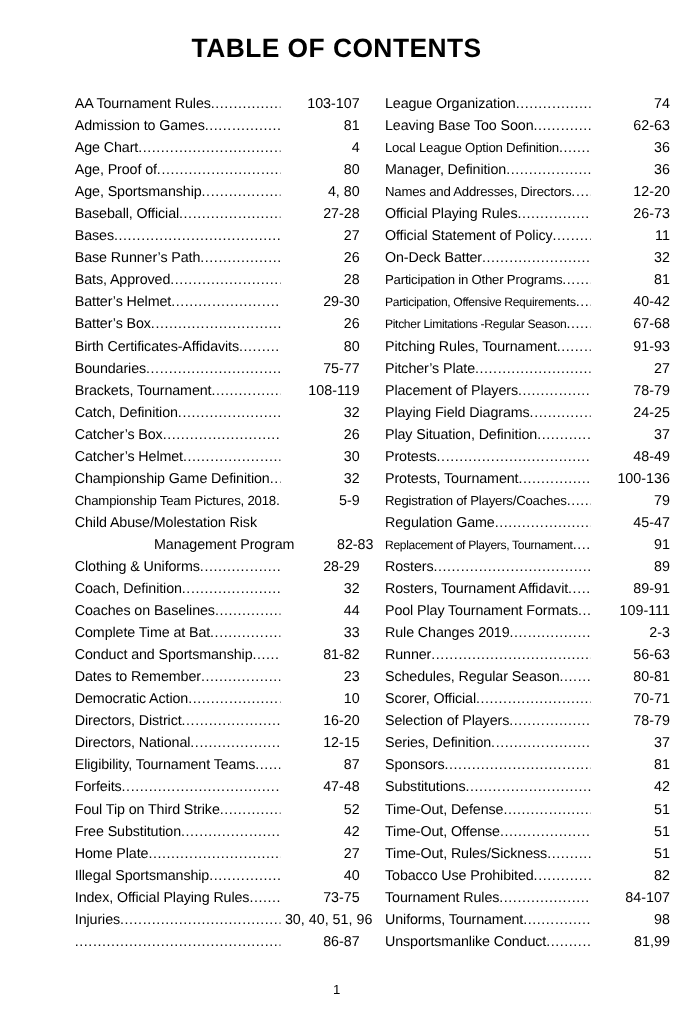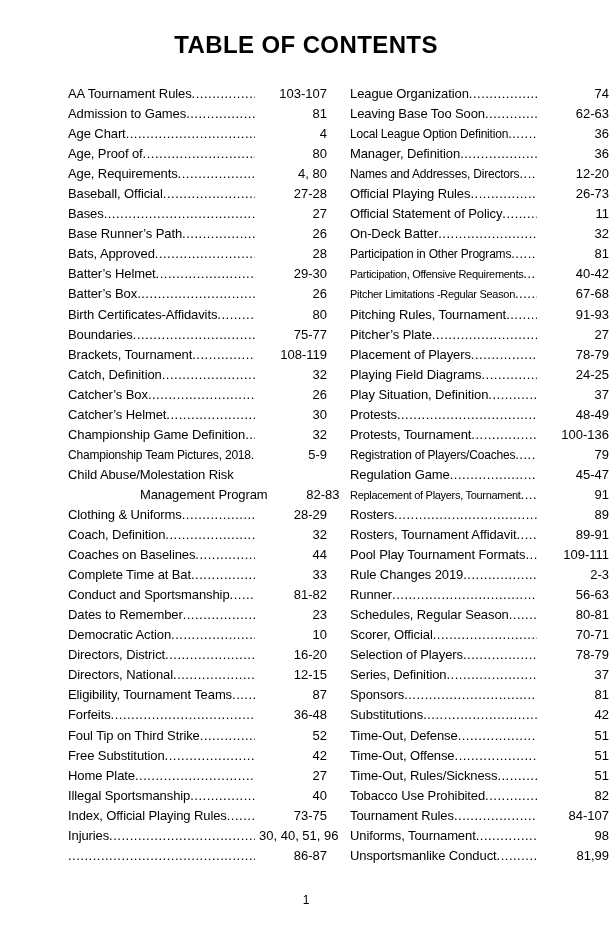--- a/index.html
+++ b/index.html
@@ -69,21 +69,21 @@
           <span class="label">Age Chart</span>
           <span class="leader"></span>
           <span class="num">4</span>
         </div>
         <div class="row">
           <span class="label">Age, Proof of</span>
           <span class="leader"></span>
           <span class="num">80</span>
         </div>
         <div class="row">
-          <span class="label">Age, Requirements</span>
+          <span class="label">Age, Sportsmanship</span>
           <span class="leader"></span>
           <span class="num">4, 80</span>
         </div>
         <div class="row">
           <span class="label">Baseball, Official</span>
           <span class="leader"></span>
           <span class="num">27-28</span>
         </div>
         <div class="row">
           <span class="label">Bases</span>
@@ -206,21 +206,21 @@
           <span class="num">12-15</span>
         </div>
         <div class="row">
           <span class="label">Eligibility, Tournament Teams</span>
           <span class="leader"></span>
           <span class="num">87</span>
         </div>
         <div class="row">
           <span class="label">Forfeits</span>
           <span class="leader"></span>
-          <span class="num">36-48</span>
+          <span class="num">47-48</span>
         </div>
         <div class="row">
           <span class="label">Foul Tip on Third Strike</span>
           <span class="leader"></span>
           <span class="num">52</span>
         </div>
         <div class="row">
           <span class="label">Free Substitution</span>
           <span class="leader"></span>
           <span class="num">42</span>

